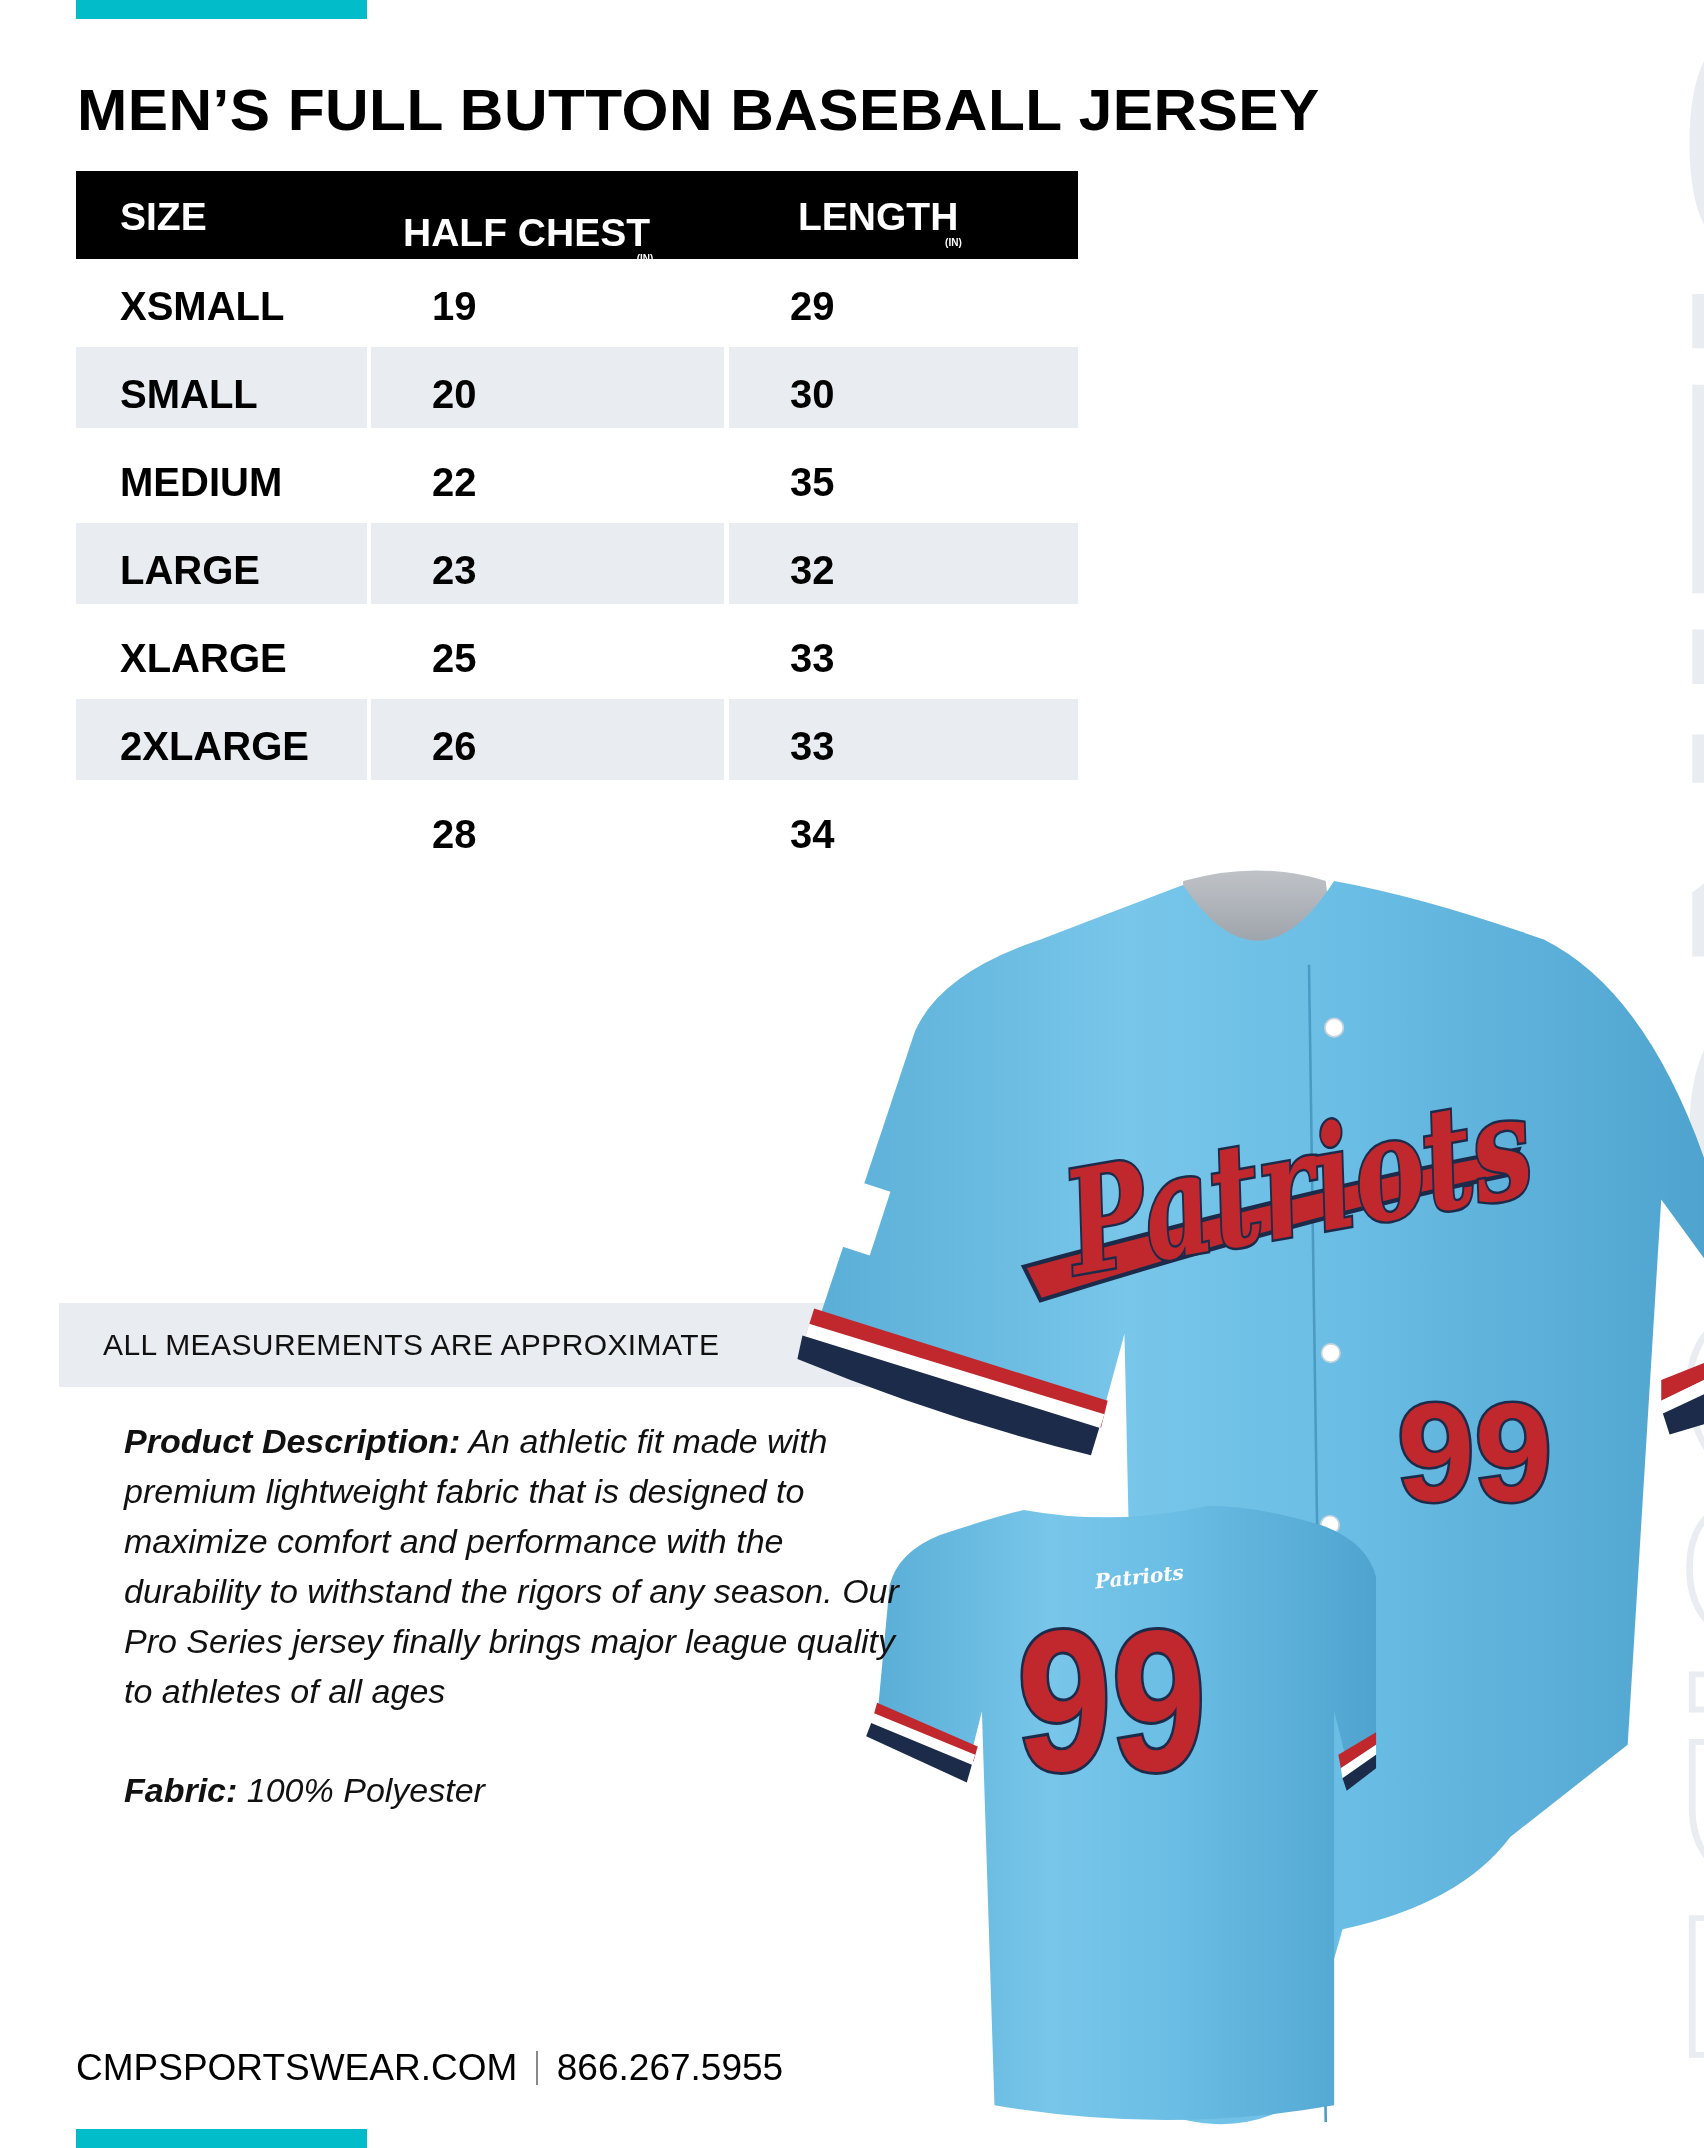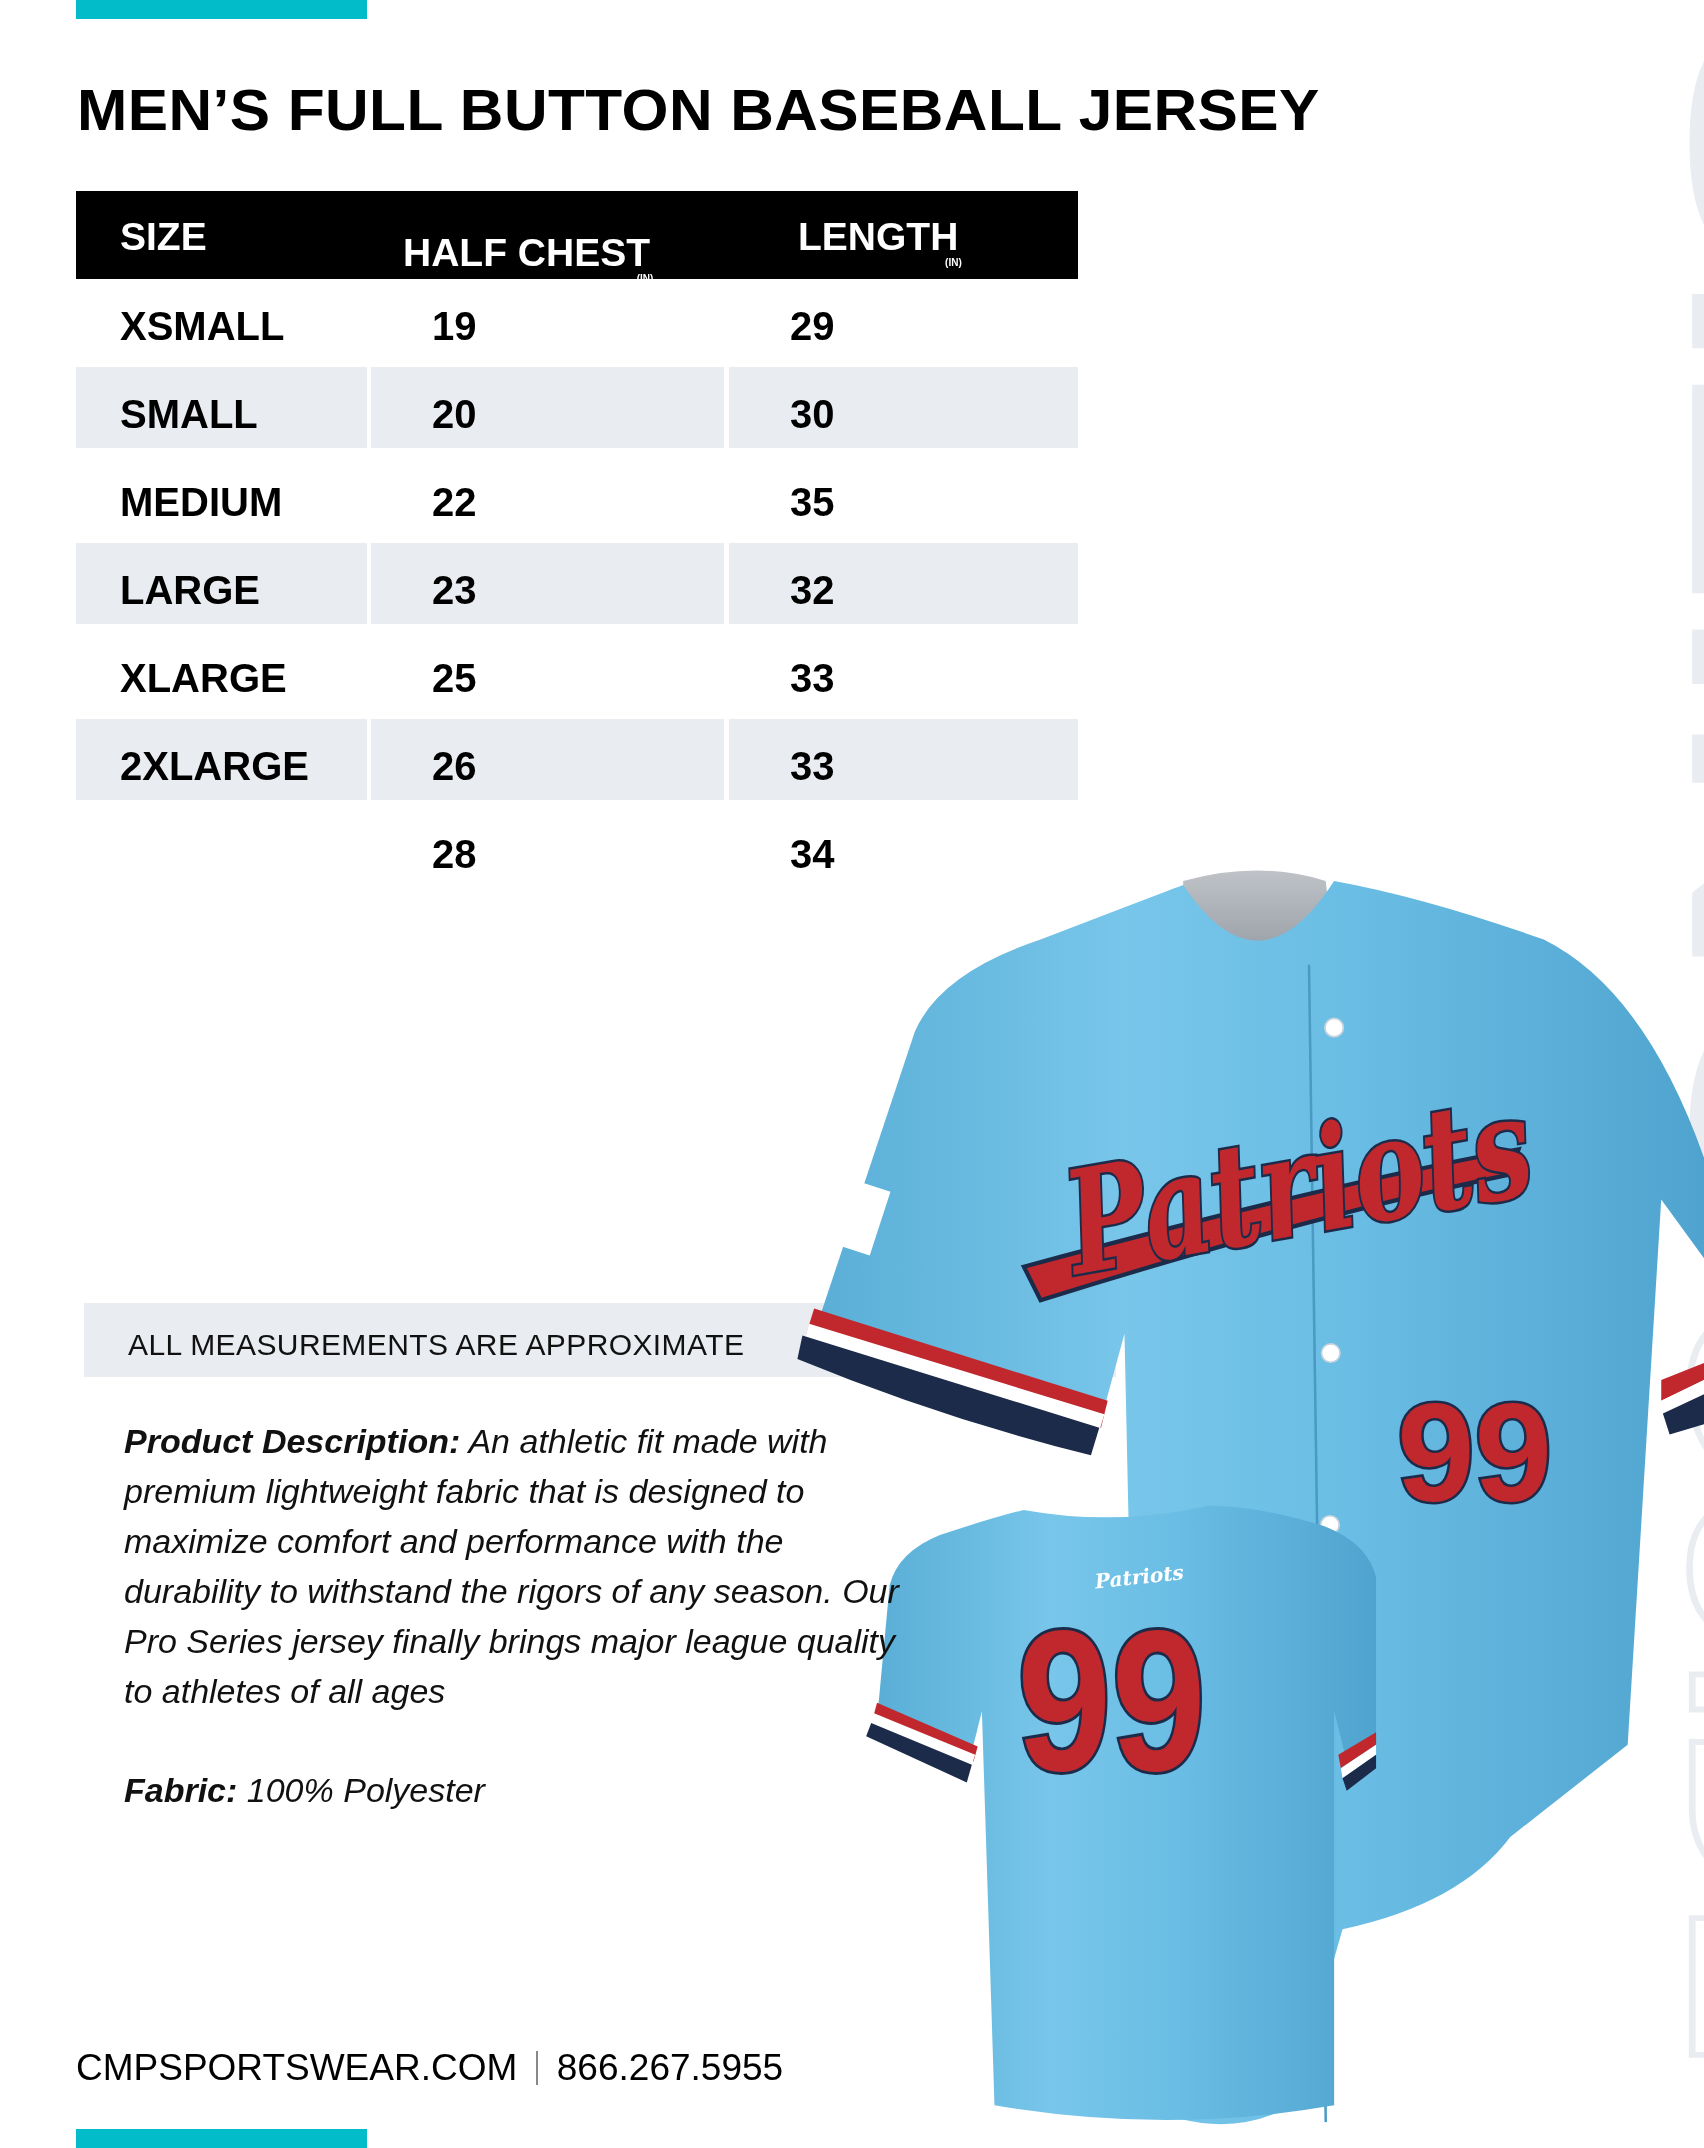--- a/index.html
+++ b/index.html
@@ -9,40 +9,40 @@
   .accent-bar { position: absolute; left: 76px; width: 291px; height: 19.3px; background: #03bcc9; }
   .accent-top { top: 0; }
   .accent-bottom { top: 2129px; }
 
   .watermark { position: absolute; left: 1452px; top: 0; width: 253px; height: 2098px; z-index: 0; }
 
   .title { position: absolute; left: 77px; top: 77px; margin: 0;
            font-size: 57px; font-weight: 700; letter-spacing: 0.4px; white-space: nowrap;
            transform: scaleX(1.06); transform-origin: left top; }
 
-  .size-table { position: absolute; left: 76px; top: 191px; width: 1002px; z-index: 2; }
+  .size-table { position: absolute; left: 76px; top: 171px; width: 1002px; z-index: 2; }
   .thead { height: 88px; background: #000; color: #fff; position: relative; }
   .th { position: absolute; top: 23.5px; font-size: 39px; font-weight: 700; white-space: nowrap; }
   .th .unit { position: absolute; right: -3.4px; top: 42px; font-size: 10px; font-weight: 700; }
   .th-size { left: 44px; }
   .th-chest { left: 327px; margin-top: 16px; }
   .th-length { left: 722px; }
 
   .row { height: 88px; position: relative; }
   .cell { position: absolute; top: 0; height: 81px; }
   .row.shaded .cell { background: #e9ecf1; text-align: right; }
   .c1 { left: 0; width: 291px; }
   .c2 { left: 295px; width: 353px; }
   .c3 { left: 653px; width: 349px; }
   .cell span { position: absolute; top: 25px; font-size: 40px; font-weight: 700; white-space: nowrap; }
   .c1 span { left: 44px; }
   .c2 span { left: 61px; }
   .c3 span { left: 61px; }
 
-  .note-band { position: absolute; left: 84px; top: 1303px; width: 1032px; height: 74px; background: #e9ecf1; z-index: 1; }
+  .note-band { position: absolute; left: 59px; top: 1303px; width: 1032px; height: 84px; background: #e9ecf1; z-index: 1; }
   .note-band span { position: absolute; left: 44px; top: 25px; font-size: 30px; letter-spacing: 0.4px; color: #111; }
 
   .desc { position: absolute; left: 124px; top: 1416px; width: 789px; font-size: 34px; line-height: 50px; z-index: 2; color: #111; }
   .desc p { margin: 0; font-style: italic; }
   .desc .label { font-weight: 700; }
   .fabric { margin-top: 49px !important; }
 
   .footer { position: absolute; left: 76px; top: 2047px; font-size: 37px; white-space: nowrap; z-index: 2; }
   .footer .sep { display: inline-block; width: 2.5px; height: 34px; background: #888; margin: 0 18.5px; vertical-align: -5px; }
 

